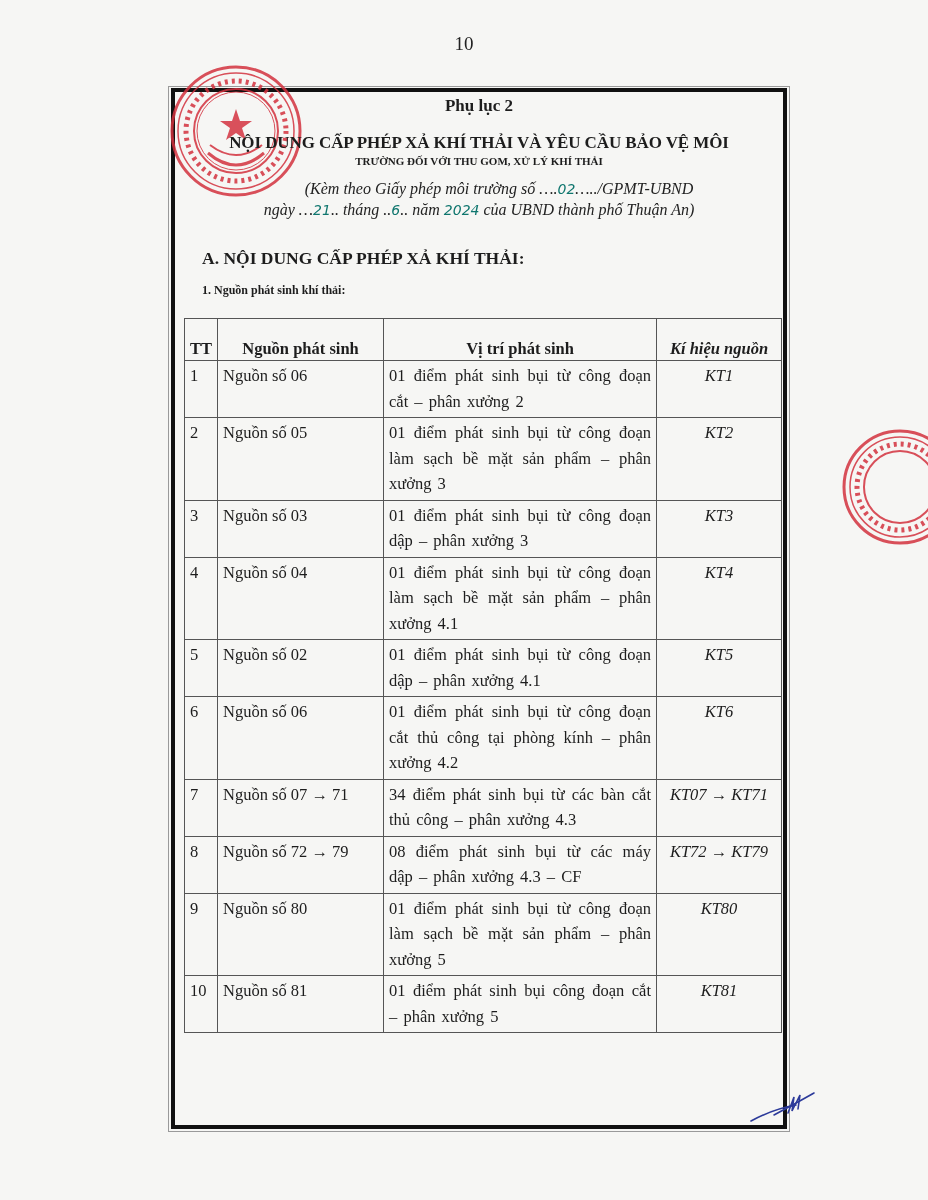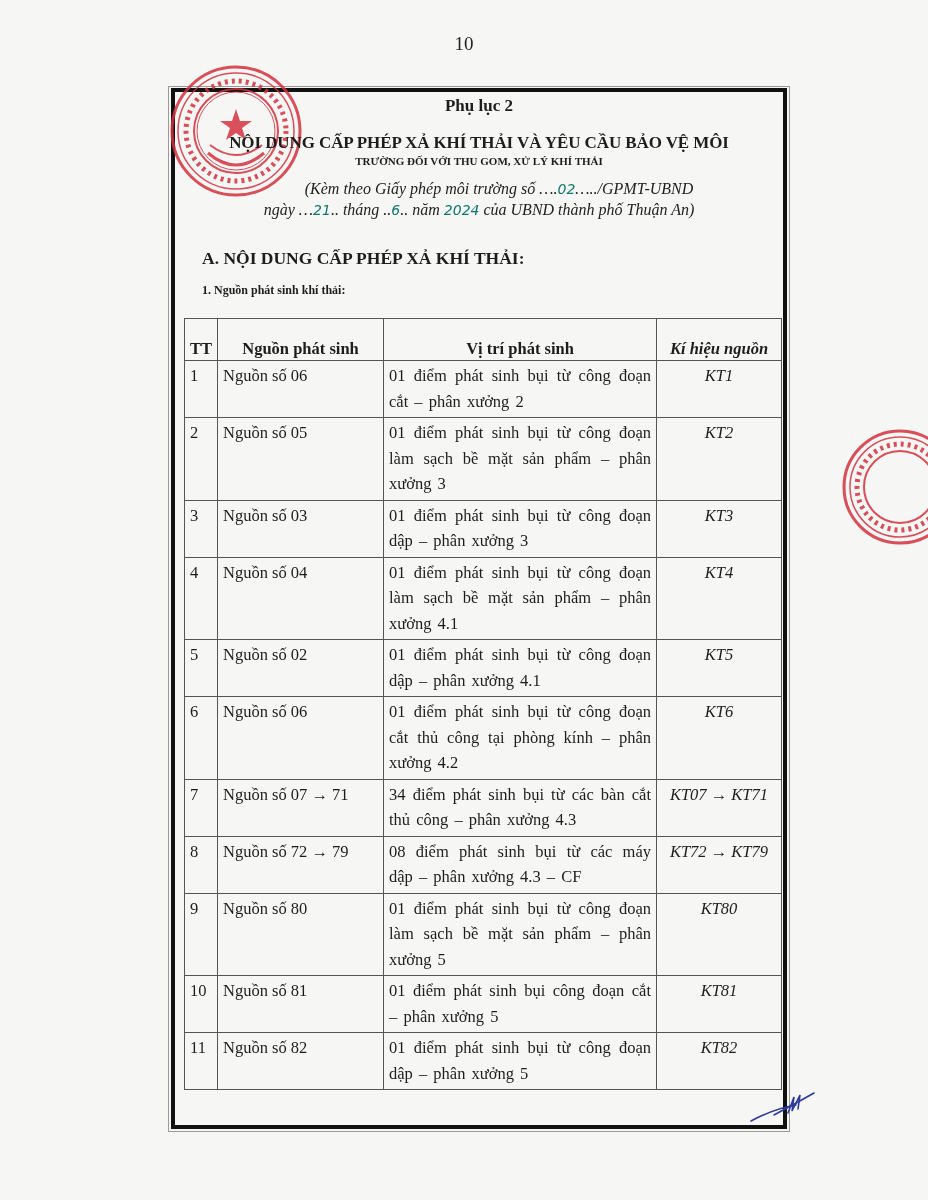--- a/index.html
+++ b/index.html
@@ -165,26 +165,20 @@
         <td class="c2">Nguồn số 80</td>
         <td class="c3">01 điểm phát sinh bụi từ công đoạn làm sạch bề mặt sản phẩm – phân xưởng 5</td>
         <td class="c4">KT80</td>
       </tr>
       <tr>
         <td class="c1">10</td>
         <td class="c2">Nguồn số 81</td>
         <td class="c3">01 điểm phát sinh bụi công đoạn cắt – phân xưởng 5</td>
         <td class="c4">KT81</td>
       </tr>
-      <tr>
-        <td class="c1">11</td>
-        <td class="c2">Nguồn số 82</td>
-        <td class="c3">01 điểm phát sinh bụi từ công đoạn dập – phân xưởng 5</td>
-        <td class="c4">KT82</td>
-      </tr>
     </tbody>
 </table>
 
 <svg class="seal-right" viewBox="0 0 90 120">
   <g fill="none" stroke="#d3323f" opacity="0.85">
     <circle cx="62" cy="60" r="56" stroke-width="3"></circle>
     <circle cx="62" cy="60" r="50" stroke-width="1.5"></circle>
     <circle cx="62" cy="60" r="36" stroke-width="2"></circle>
     <circle cx="62" cy="60" r="43" stroke-width="5" stroke-dasharray="3 4"></circle>
   </g>

